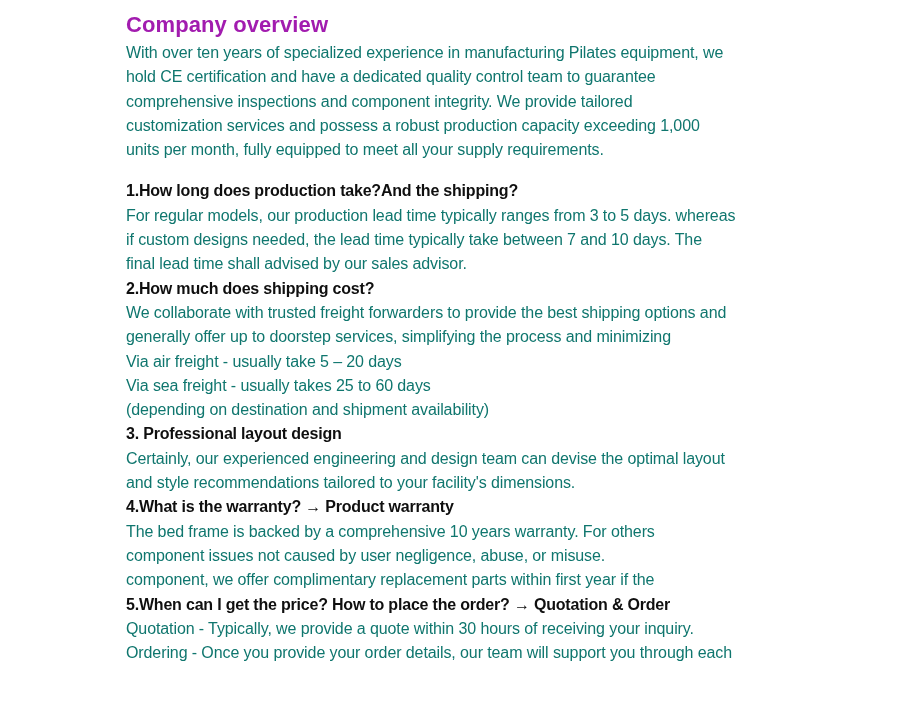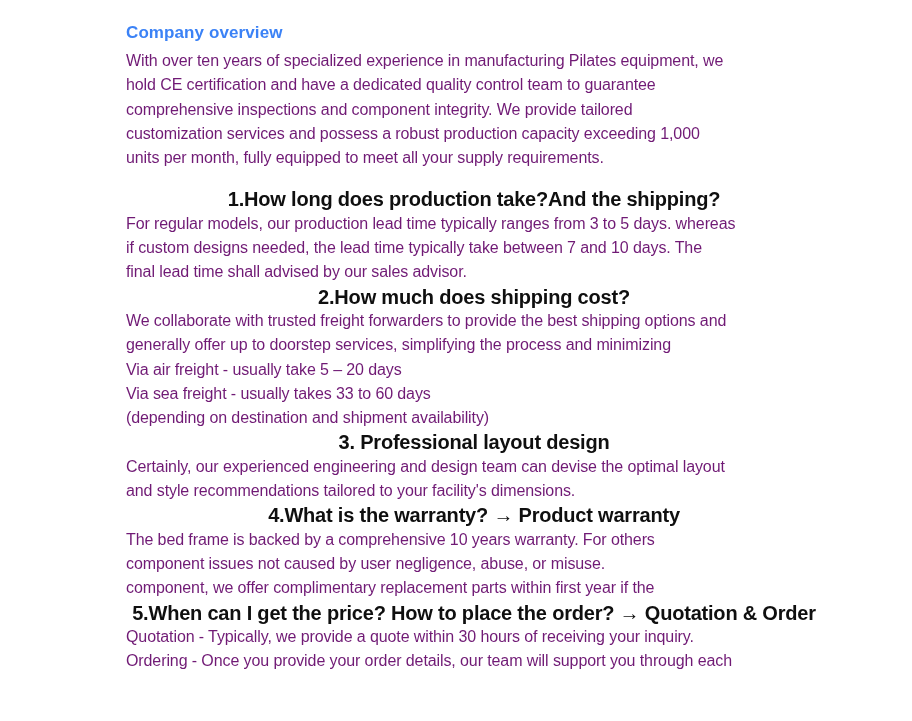--- a/index.html
+++ b/index.html
@@ -12,45 +12,44 @@
   }
   .content {
     box-sizing: border-box;
     width: 912px;
     height: 721px;
     padding: 12px 90px 0 126px;
     font-family: "Liberation Sans", "DejaVu Sans", sans-serif;
     background: #ffffff;
   }
   .overview-heading {
-    font-size: 17px;
+    font-size: 22px;
     font-weight: 700;
-    color: #3b82f6;
+    color: #a21caf;
     line-height: 25px;
-    margin: 8px 0 4px 0;
+    margin: 0 0 4px 0;
     letter-spacing: 0.1px;
   }
   .body-line {
     font-size: 16px;
-    color: #701a75;
+    color: #0f766e;
     line-height: 24.3px;
     white-space: nowrap;
     letter-spacing: -0.1px;
   }
   .overview-body {
     margin-bottom: 17px;
   }
   .faq-question {
-    font-size: 20px;
+    font-size: 16px;
     font-weight: 700;
     color: #0f0f0f;
     line-height: 24.3px;
     white-space: nowrap;
     letter-spacing: -0.2px;
-    text-align: center;
   }
 </style>
 </head>
 <body>
 
 <div class="content">
 
   <div class="overview-heading">Company overview</div>
 
   <div class="overview-body">
@@ -66,21 +65,21 @@
     <div class="body-line">For regular models, our production lead time typically ranges from 3 to 5 days. whereas</div>
     <div class="body-line">if custom designs needed, the lead time typically take between 7 and 10 days. The</div>
     <div class="body-line">final lead time shall advised by our sales advisor.</div>
   </div>
 
   <div>
     <div class="faq-question">2.How much does shipping cost?</div>
     <div class="body-line">We collaborate with trusted freight forwarders to provide the best shipping options and</div>
     <div class="body-line">generally offer up to doorstep services, simplifying the process and minimizing</div>
     <div class="body-line">Via air freight - usually take 5 – 20 days</div>
-    <div class="body-line">Via sea freight - usually takes 33 to 60 days</div>
+    <div class="body-line">Via sea freight - usually takes 25 to 60 days</div>
     <div class="body-line">(depending on destination and shipment availability)</div>
   </div>
 
   <div>
     <div class="faq-question">3. Professional layout design</div>
     <div class="body-line">Certainly, our experienced engineering and design team can devise the optimal layout</div>
     <div class="body-line">and style recommendations tailored to your facility's dimensions.</div>
   </div>
 
   <div>

